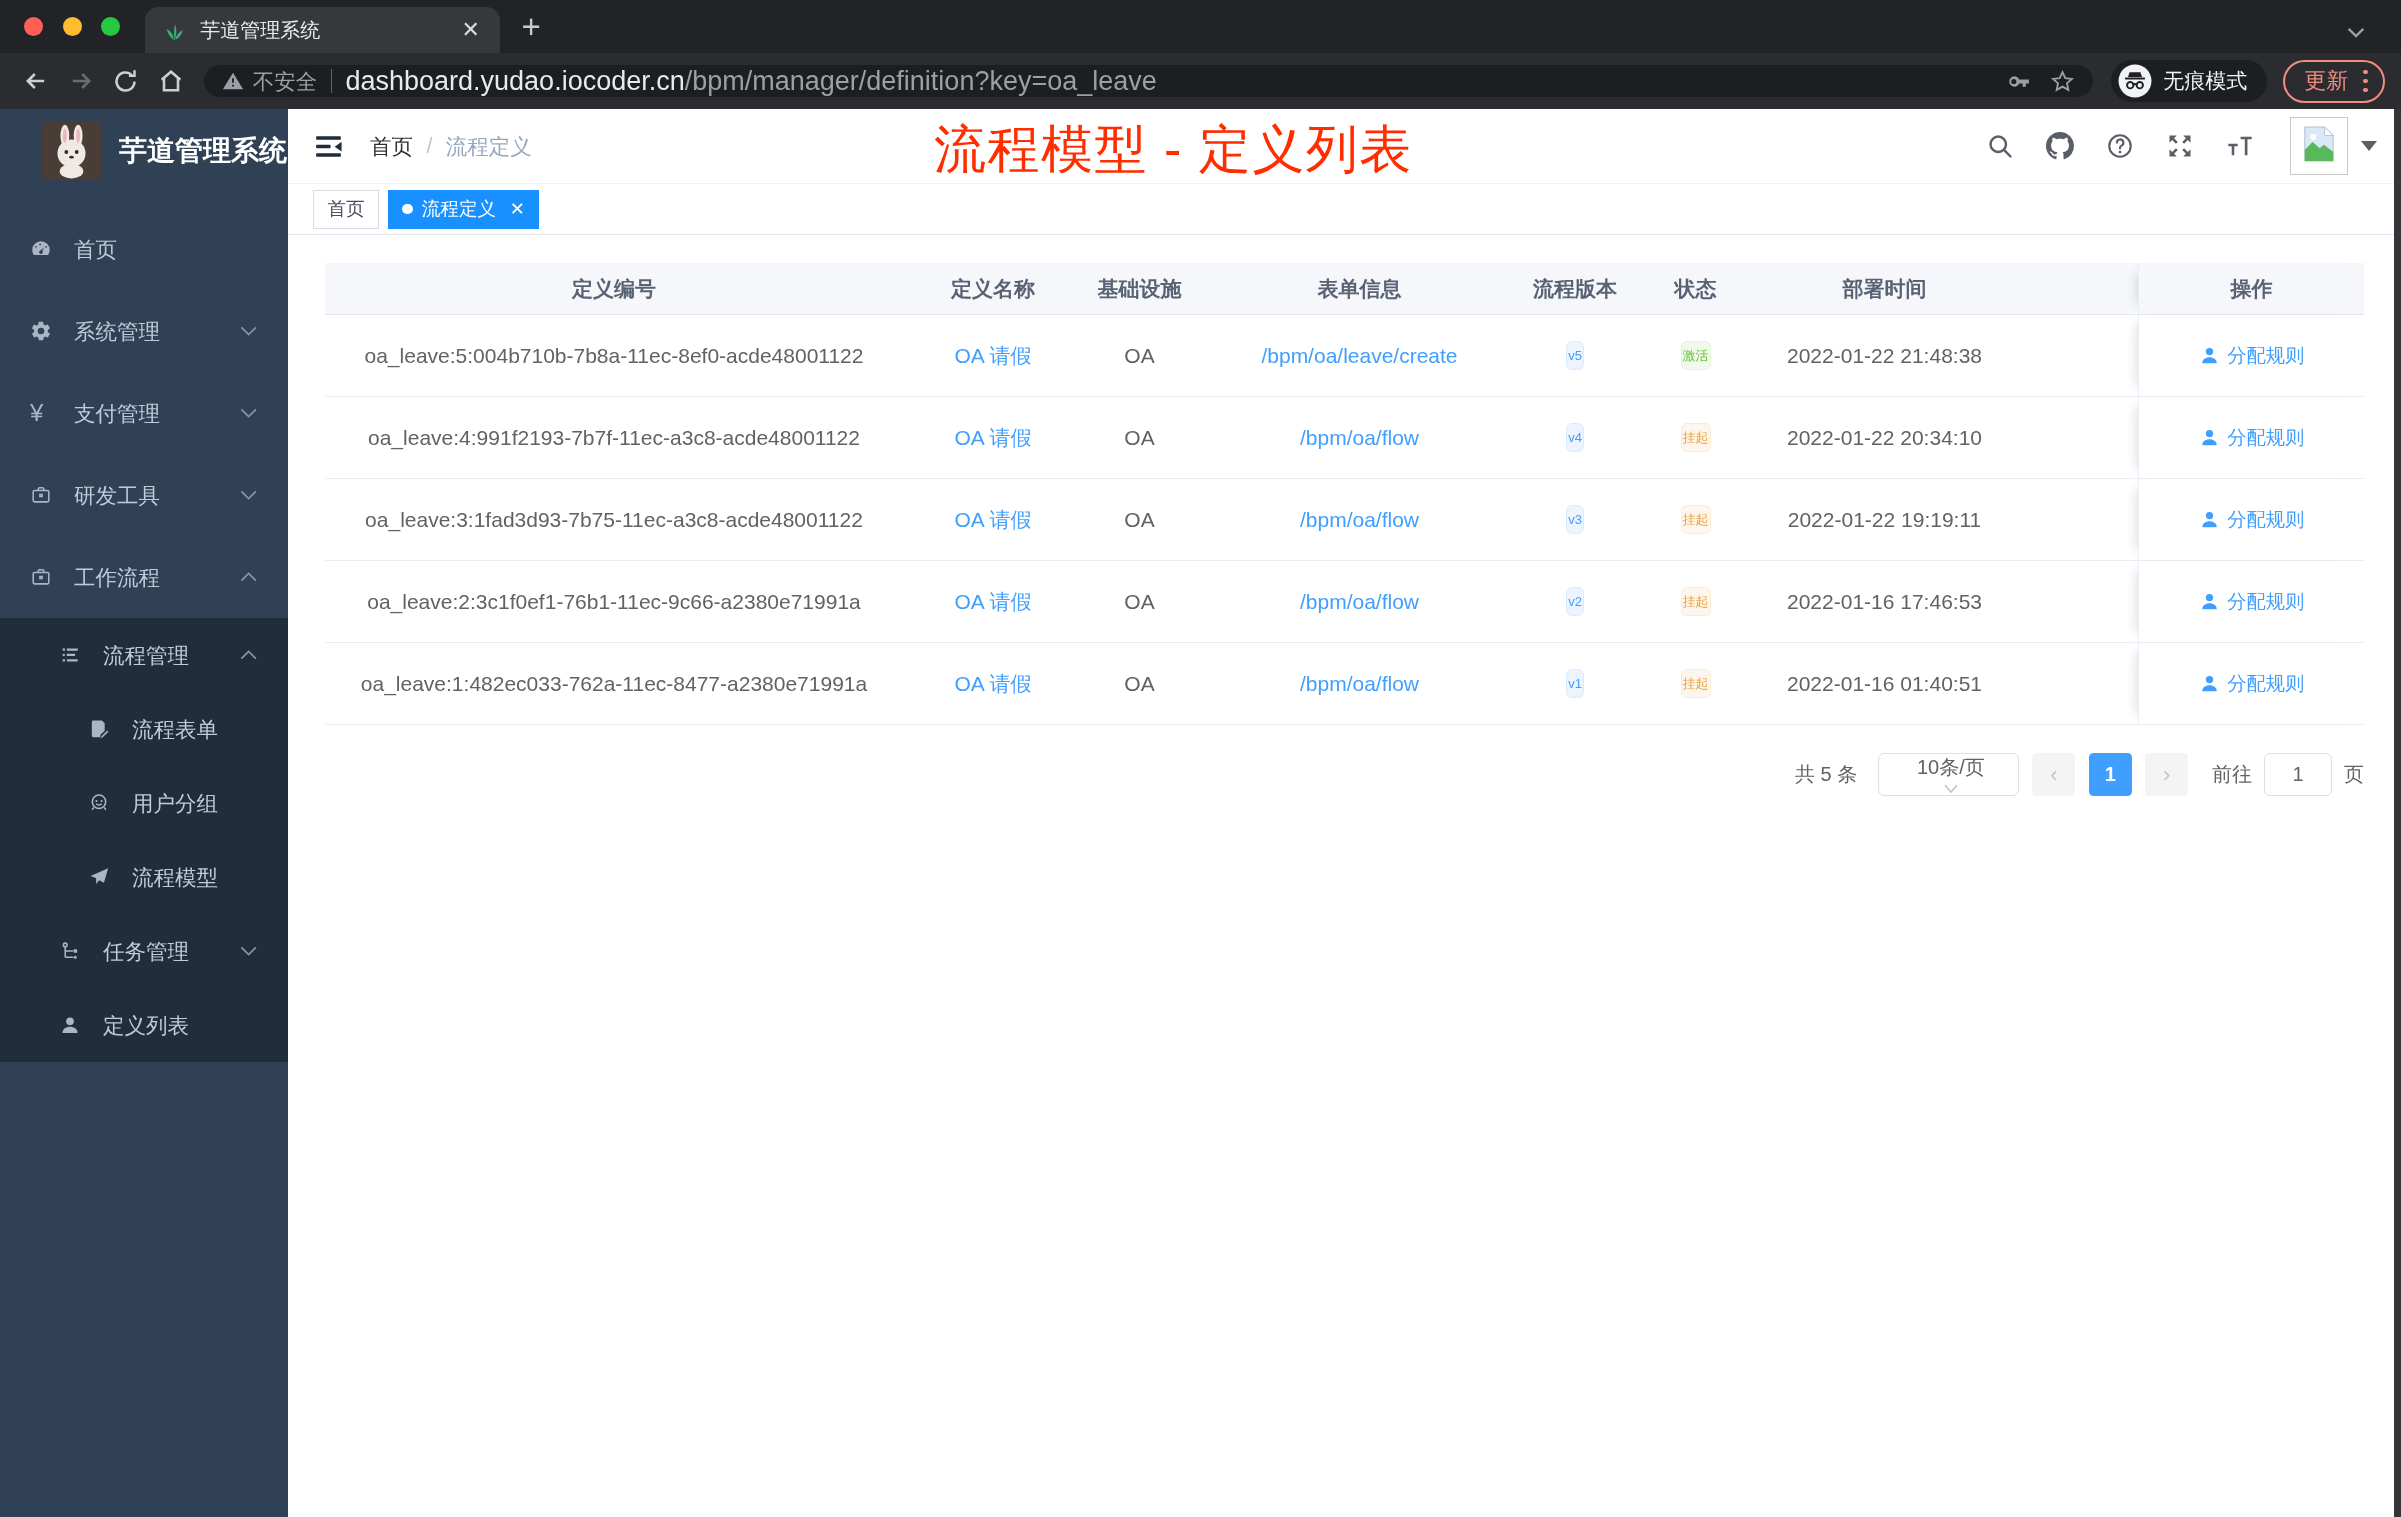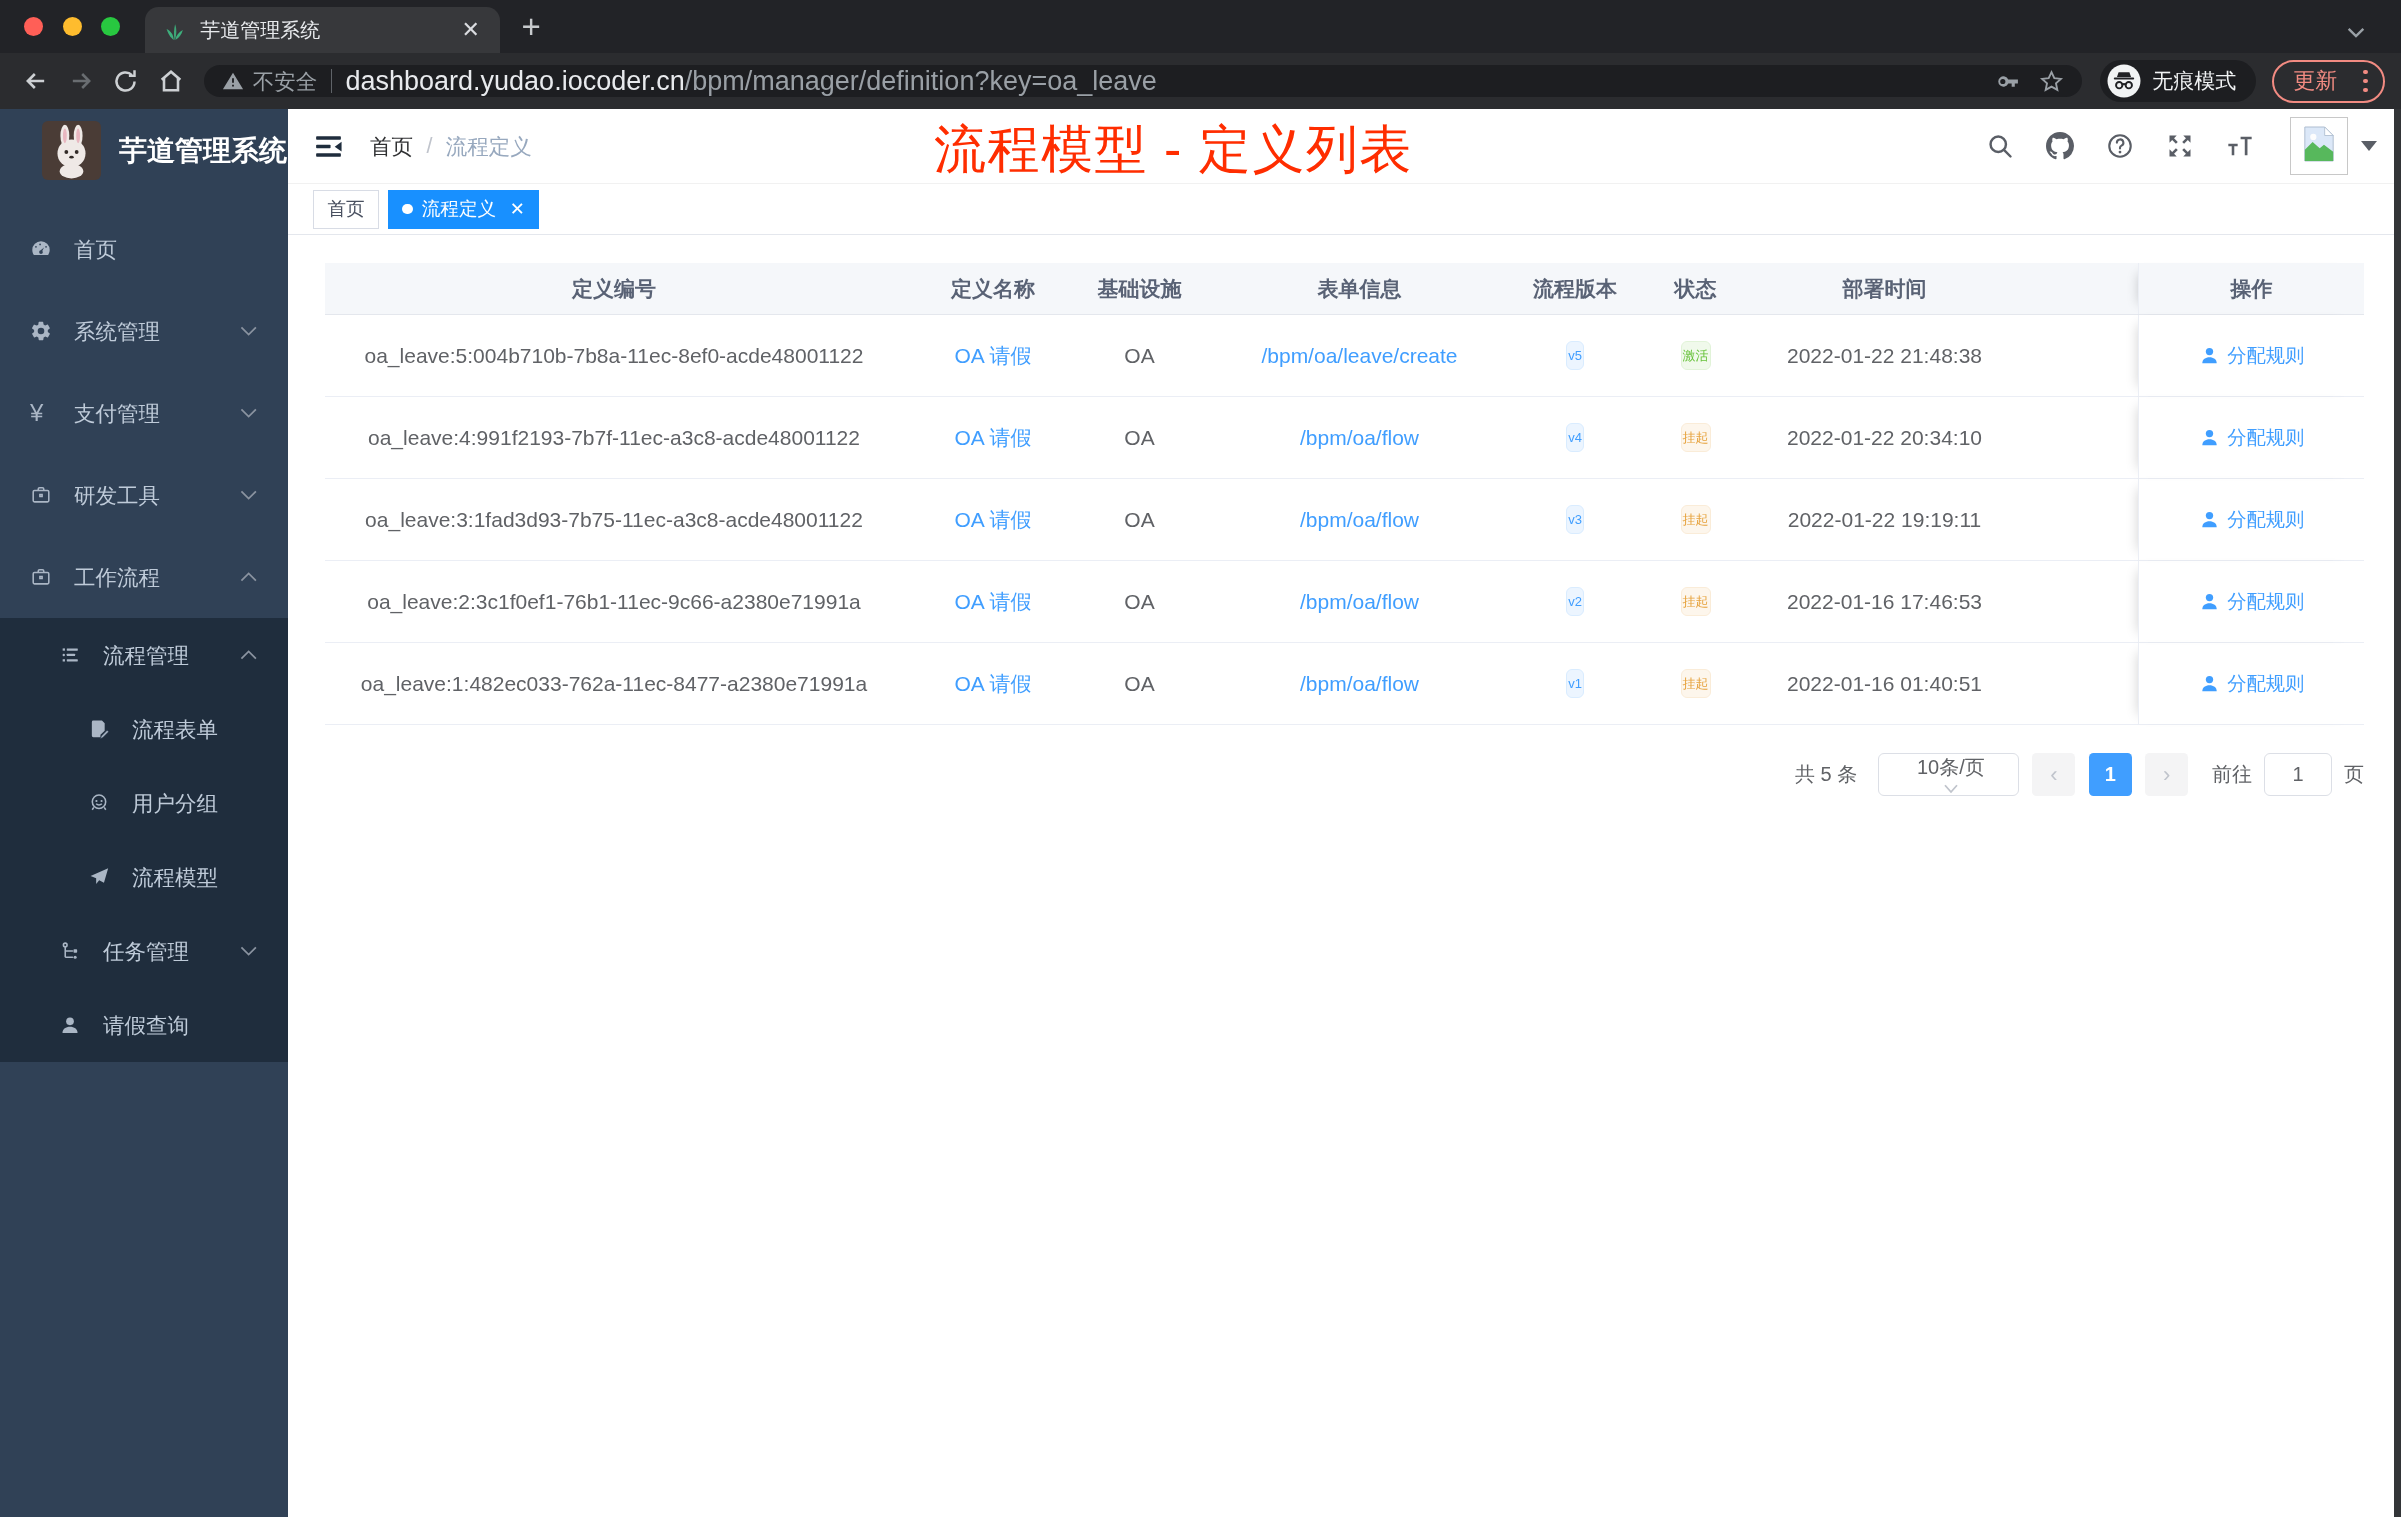--- a/index.html
+++ b/index.html
@@ -22,21 +22,21 @@
   .nav-ic { width:39px; height:39px; display:flex; align-items:center; justify-content:center; color:#cdd0d3; }
   .nav-ic.dim { color:#696d71; }
   .omnibox { flex:1; height:32px; background:#1d1e21; border-radius:21px; display:flex; align-items:center; margin:0 12px 0 7.4px; padding:0 18px; color:#9aa0a6; }
   .omni-sec { display:flex; align-items:center; gap:9px; font-size:21.5px; color:#9aa0a6; }
   .omni-sep { width:1.5px; height:24px; background:#5f6368; margin:0 13.4px; }
   .omni-url { font-size:27px; white-space:nowrap; overflow:hidden; }
   .omni-url .host { color:#e8eaed; }
   .omni-url .path { color:#9aa0a6; }
   .omni-right { display:flex; align-items:center; gap:19.3px; margin-left:auto; color:#9aa0a6; }
   .incog-chip { height:42px; background:#1d1e21; border-radius:21px; display:flex; align-items:center; gap:10.4px; padding:0 19.3px 0 6px; color:#f1f3f4; font-size:21px; }
-  .update-pill { height:43px; border:2.2px solid #f28b82; border-radius:21.5px; display:flex; align-items:center; gap:26px; padding:0 15px 0 19.3px; color:#f28b82; font-size:22px; margin-left:10.4px; }
+  .update-pill { height:43px; border:2.2px solid #f28b82; border-radius:21.5px; display:flex; align-items:center; gap:15px; padding:0 15px 0 19.3px; color:#f28b82; font-size:22px; margin-left:10.4px; }
   .kebab { display:flex; flex-direction:column; gap:4.5px; }
   .kebab i { width:4.5px; height:4.5px; border-radius:50%; background:#f28b82; }
 
   
   .app { display:flex; height:1409px; position:relative; }
 
   .sidebar { width:288px; background:#304156; flex-shrink:0; display:flex; flex-direction:column; }
   .logo-row { height:83px; display:flex; align-items:center; gap:18px; padding:0 21px 0 42px; }
   .logo-img { width:59px; height:59px; border-radius:6px; overflow:hidden; flex-shrink:0; }
   .logo-title { color:#fff; font-size:28px; font-weight:bold; white-space:nowrap; }
@@ -357,21 +357,21 @@
               </svg>
             </span>
           </div>
           <div class="m-item lv2 dark">
             <span class="ic">
               <svg viewBox="0 0 24 24" fill="currentColor">
                 <circle cx="12" cy="8" r="4.2"></circle>
                 <path d="M3.8 20.5c0-4.1 3.7-6.6 8.2-6.6s8.2 2.5 8.2 6.6v.3H3.8z"></path>
               </svg>
             </span>
-            <span class="lbl">请假查询</span>
+            <span class="lbl">定义列表</span>
           </div>
         </nav>
     </aside>
 
     <div class="main">
       <div class="navbar">
         <span class="hamburger">
           <svg width="33" height="33" viewBox="0 0 24 24" fill="currentColor">
             <rect x="3" y="4.5" width="18" height="2.6" rx="0.6"></rect>
             <rect x="3" y="10.7" width="10.5" height="2.6" rx="0.6"></rect>

